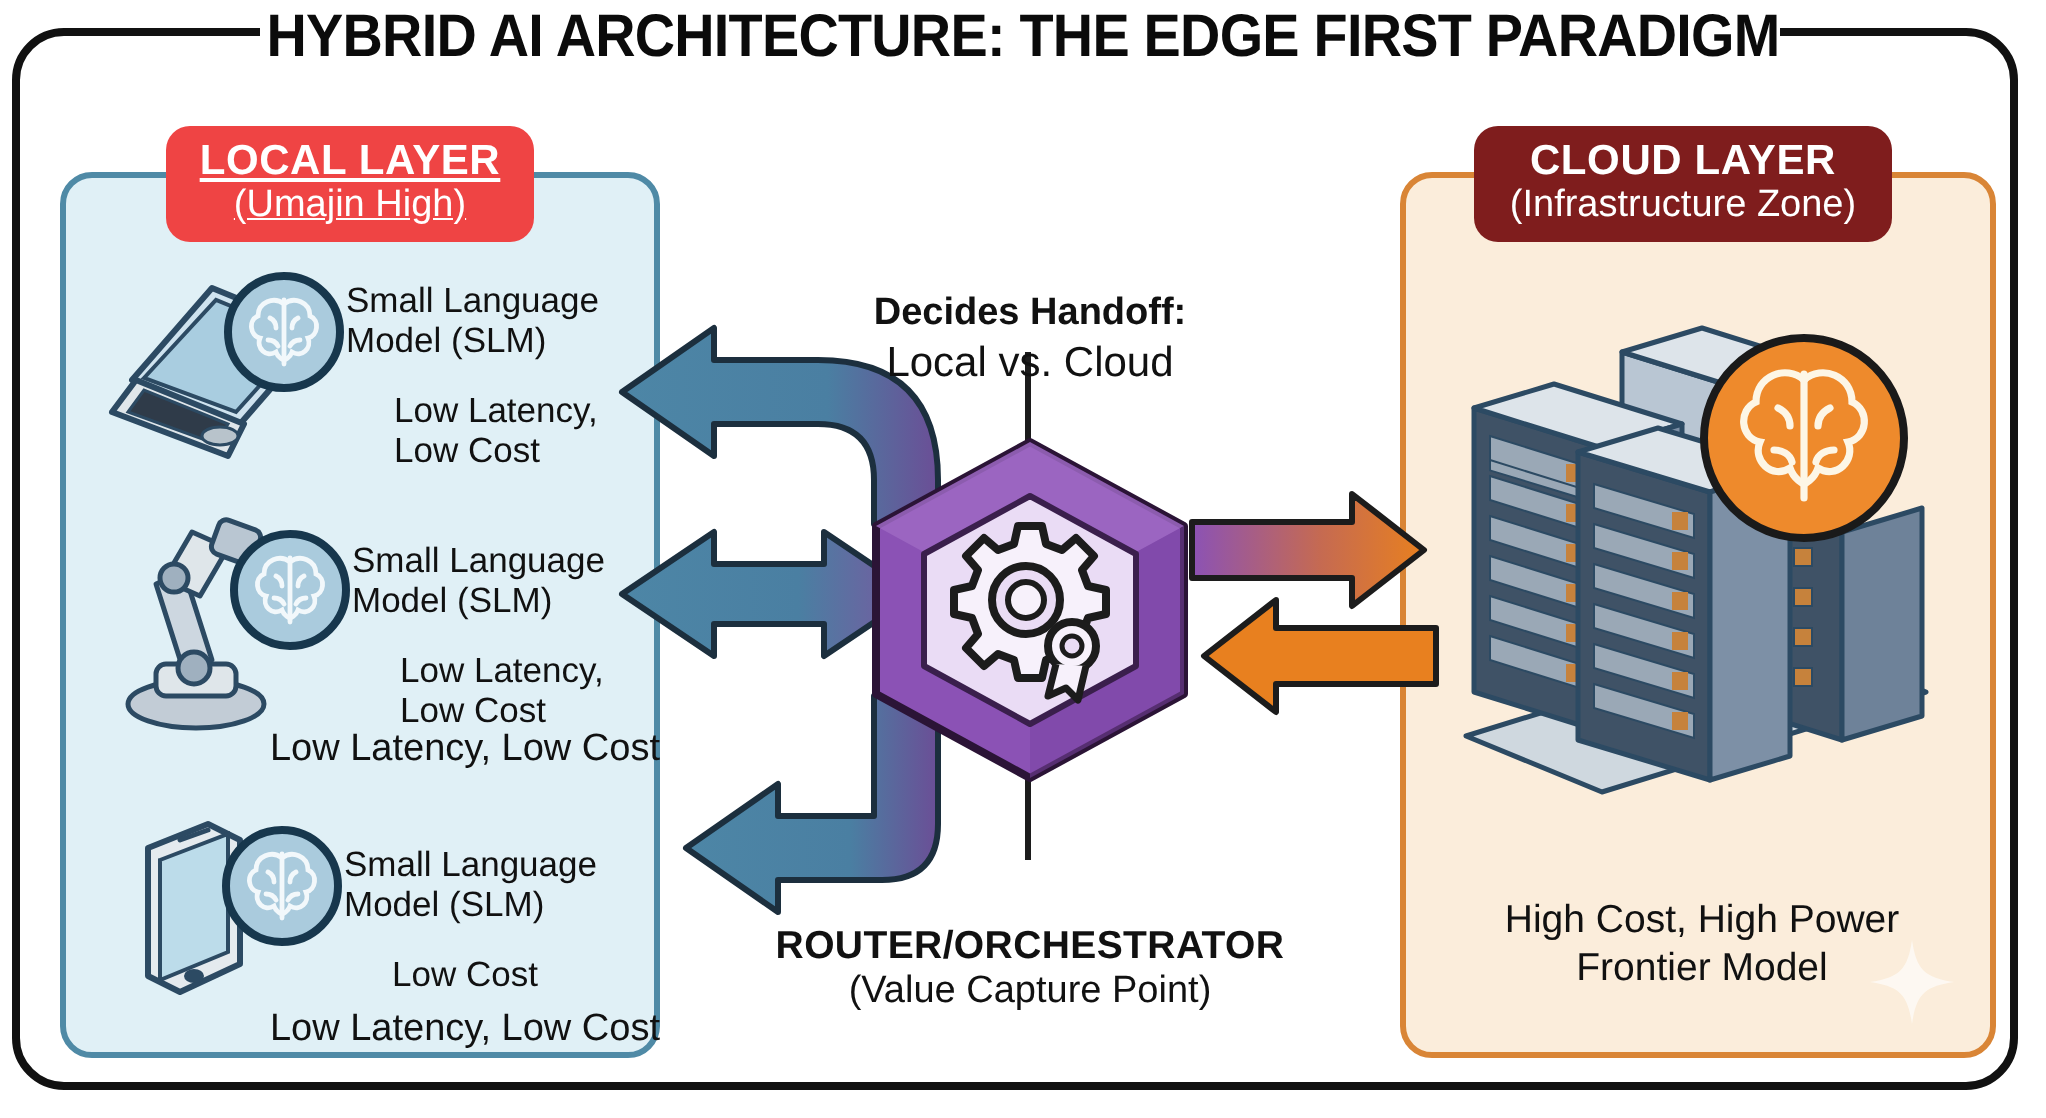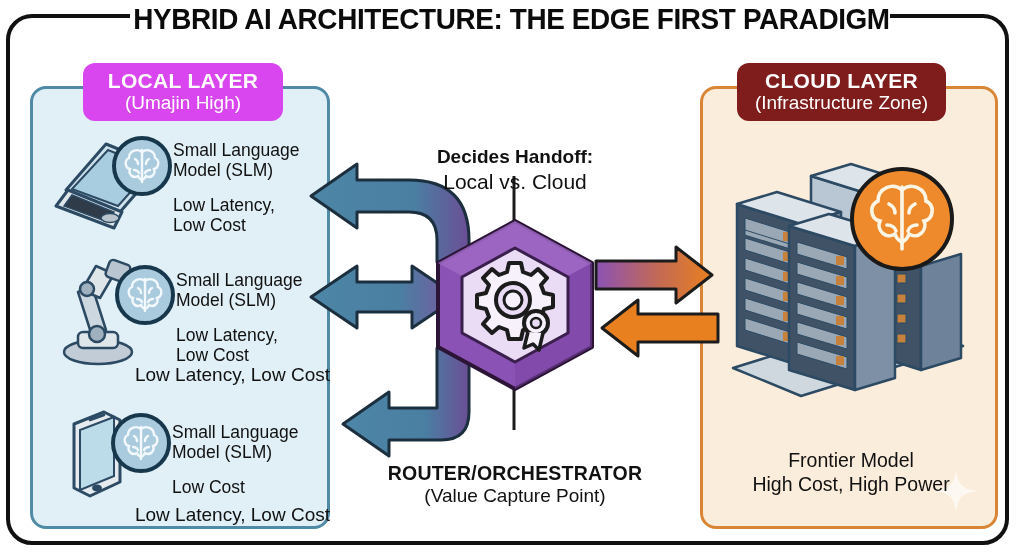--- a/index.html
+++ b/index.html
@@ -37,29 +37,29 @@
     position:absolute;right:18px;bottom:14px;width:42px;height:42px;opacity:.75;
   }
 
   
   .badge{
     position:absolute;box-sizing:border-box;border-radius:12px;
     text-align:center;color:#fff;padding:7px 16px 8px;line-height:1.08;
   }
   .badge .b1{display:block;font-size:21px;font-weight:bold;letter-spacing:.3px;}
   .badge .b2{display:block;font-size:19px;font-weight:normal;}
-  .badge-local{left:83px;top:63px;width:200px;background:#d946ef;}
+  .badge-local{left:83px;top:63px;width:184px;background:#ef4444;text-decoration:underline;}
   .badge-cloud{left:737px;top:63px;width:209px;background:#7f1d1d;}
 
   
   .device-row{position:absolute;}
   .dev-icon{position:absolute;left:0;top:0;}
   .brain-badge{position:absolute;}
   .dev-text{position:absolute;font-size:17.5px;line-height:1.16;color:#111;}
-  .dev-text .l2{margin-top:14px;display:block;}
+  .dev-text .l2{margin-top:14px;display:block;margin-left:24px;}
   .row-caption{
     position:absolute;width:300px;text-align:right;font-size:19px;color:#111;
   }
 
   
   .center-head{
     position:absolute;left:370px;top:146px;width:290px;text-align:center;
     line-height:1.2;
   }
   .center-head .h1{display:block;font-size:19px;font-weight:bold;}
@@ -268,22 +268,22 @@
     <g fill="none" stroke="#fdf6e6" stroke-width="3.6" stroke-linecap="round">
       <path d="M54 22 L54 84"></path>
       <path d="M54 25c-9-8-24-2-24 11 -9 4-8 18 2 20 -4 9 6 19 15 13 2 6 7 8 7 8"></path>
       <path d="M54 25c9-8 24-2 24 11 9 4 8 18-2 20 4 9-6 19-15 13-2 6-7 8-7 8"></path>
       <path d="M41 39c4 2 6 5 6 9M67 39c-4 2-6 5-6 9M39 60c4 0 8 2 9 6M69 60c-4 0-8 2-9 6"></path>
     </g>
   </svg>
 </span>
 
 <div class="cloud-foot">
+  <span>High Cost, High Power</span>
   <span>Frontier Model</span>
-  <span>High Cost, High Power</span>
 </div>
 
 <svg class="abs" style="left:0;top:0;" width="1023" height="559">
   <defs>
     <linearGradient id="gblue" x1="1" y1="0" x2="0" y2="0">
       <stop offset="0" stop-color="#6b4e96"></stop>
       <stop offset="0.35" stop-color="#4a7fa2"></stop>
       <stop offset="1" stop-color="#4d86a6"></stop>
     </linearGradient>
     <linearGradient id="gblue2" x1="1" y1="0" x2="0" y2="0">

